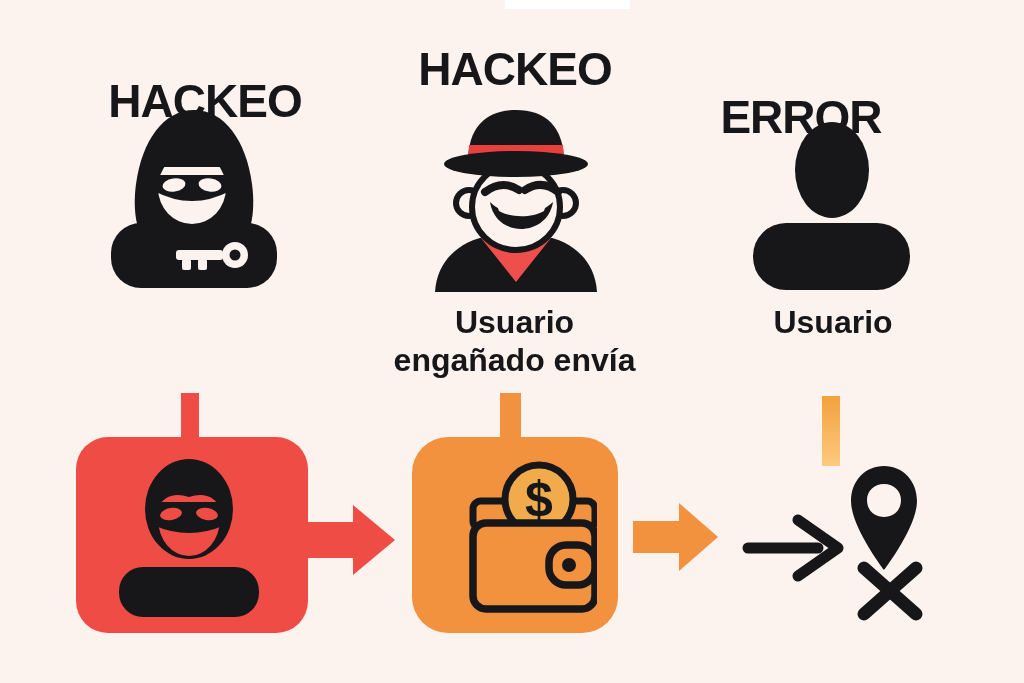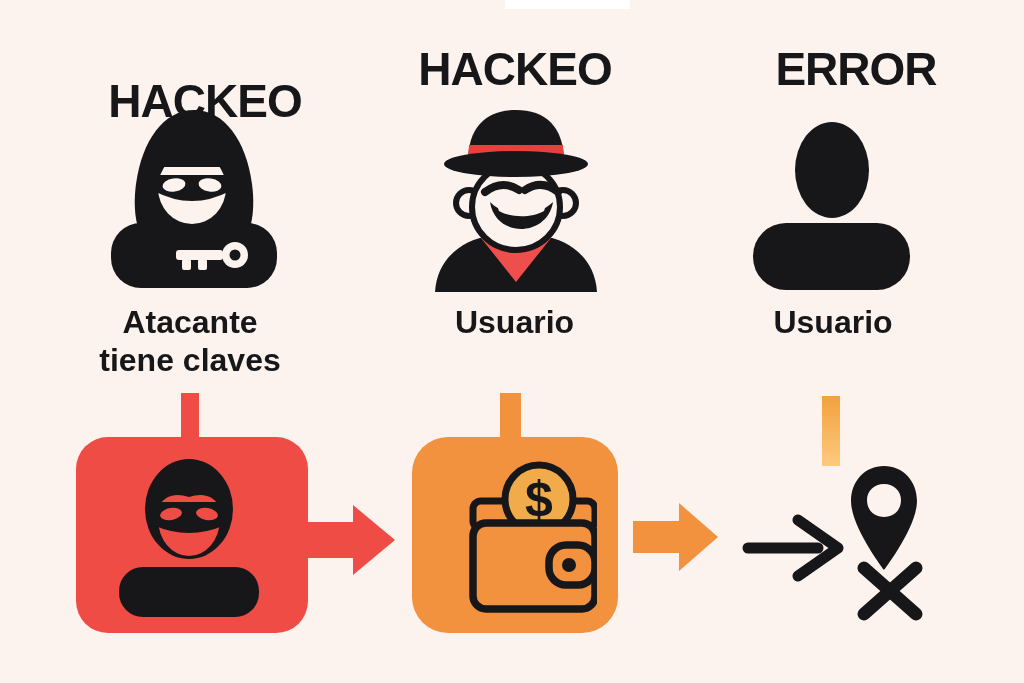--- a/index.html
+++ b/index.html
@@ -11,21 +11,21 @@
     overflow:hidden;
   }
   .notch{position:absolute;left:505px;top:0;width:125px;height:9px;background:var(--white,#fff);}
   .title{
     position:absolute;top:42px;height:52px;
     font-size:46px;font-weight:bold;letter-spacing:-1px;
     color:var(--ink,#17171a);text-align:center;
   }
   .title.t1{left:55px;width:300px;margin-top:32px;}
   .title.t2{left:365px;width:300px;}
-  .title.t3{left:706px;width:300px;}
+  .title.t3{left:651px;width:300px;margin-top:48px;}
   .caption{
     position:absolute;top:303px;
     font-size:32px;font-weight:bold;line-height:38px;
     color:var(--ink,#17171a);text-align:center;
   }
   .caption.c1{left:40px;width:300px;}
   .caption.c2{left:352px;width:325px;}
   .caption.c3{left:683px;width:300px;}
   .cap-line{display:block;}
   .abs{position:absolute;}
@@ -89,26 +89,23 @@
     <path class="no-fill s-ink" d="M102,90 Q119,79 135,92" stroke-width="8" stroke-linecap="round"></path>
     <path class="f-ink" d="M67,102 C82,118 114,118 130,102 C127,121 111,129 98,129 C85,129 70,121 67,102 Z"></path>
     <path class="f-bg" d="M74,105 C86,113 110,113 123,105 L121,111 C109,118 88,118 76,111 Z"></path>
   </svg>
 
   <svg class="abs" style="left:753px;top:118px" width="160" height="172" viewBox="0 0 160 172">
     <ellipse class="f-ink" cx="79" cy="52" rx="37" ry="48"></ellipse>
     <rect class="f-ink" x="0" y="105" width="157" height="67" rx="33"></rect>
   </svg>
 
-  <div class="caption c1">
-    <span class="cap-line">Atacante</span>
-    <span class="cap-line">tiene claves</span>
-  </div>
   <div class="caption c2">
     <span class="cap-line">Usuario</span>
+    <span class="cap-line">engañado envía</span>
   </div>
   <div class="caption c3">
     <span class="cap-line">Usuario</span>
   </div>
 
   <div class="connector conn-red"></div>
   <div class="connector conn-orange"></div>
   <div class="connector conn-grad"></div>
 
   <div class="sq sq-red"></div>

